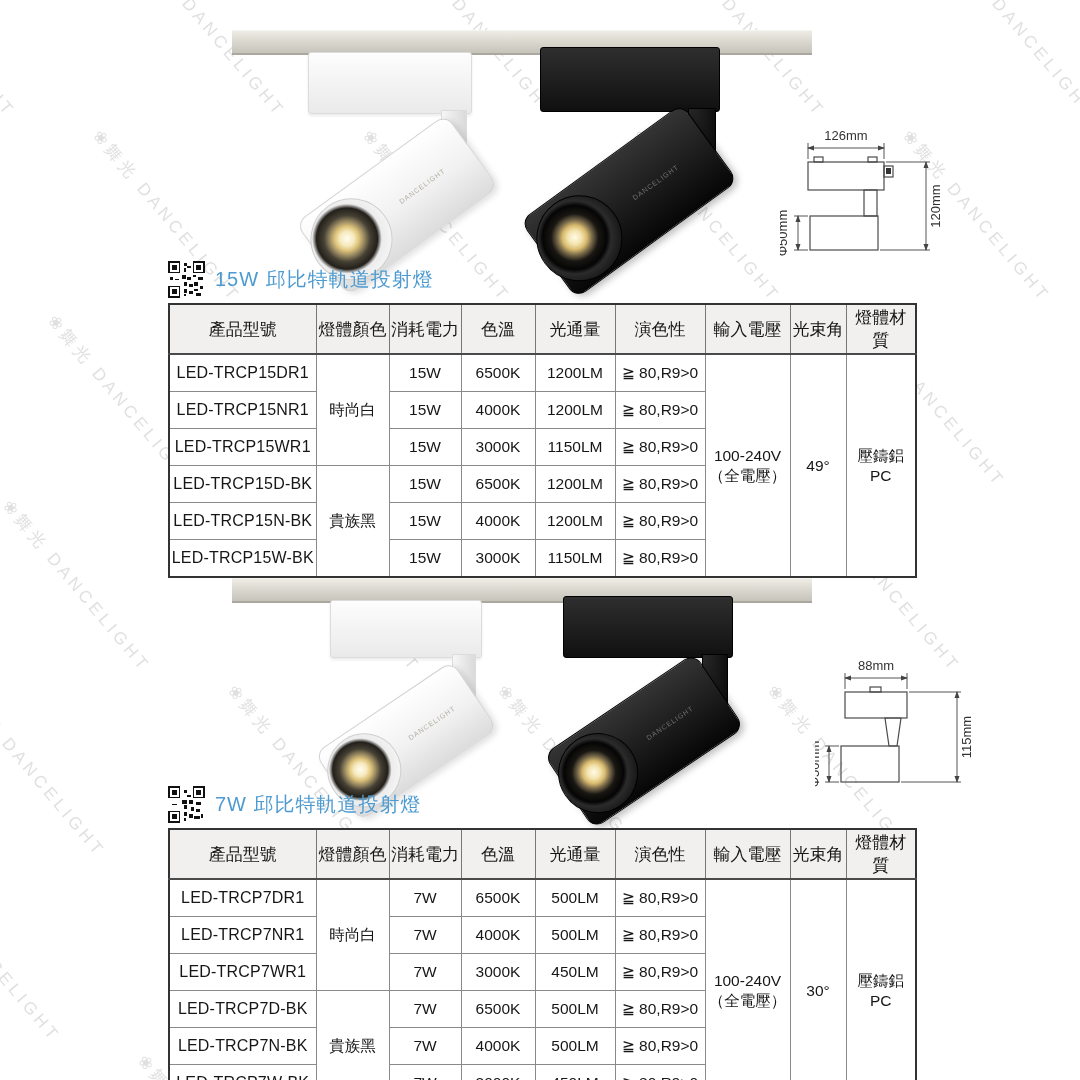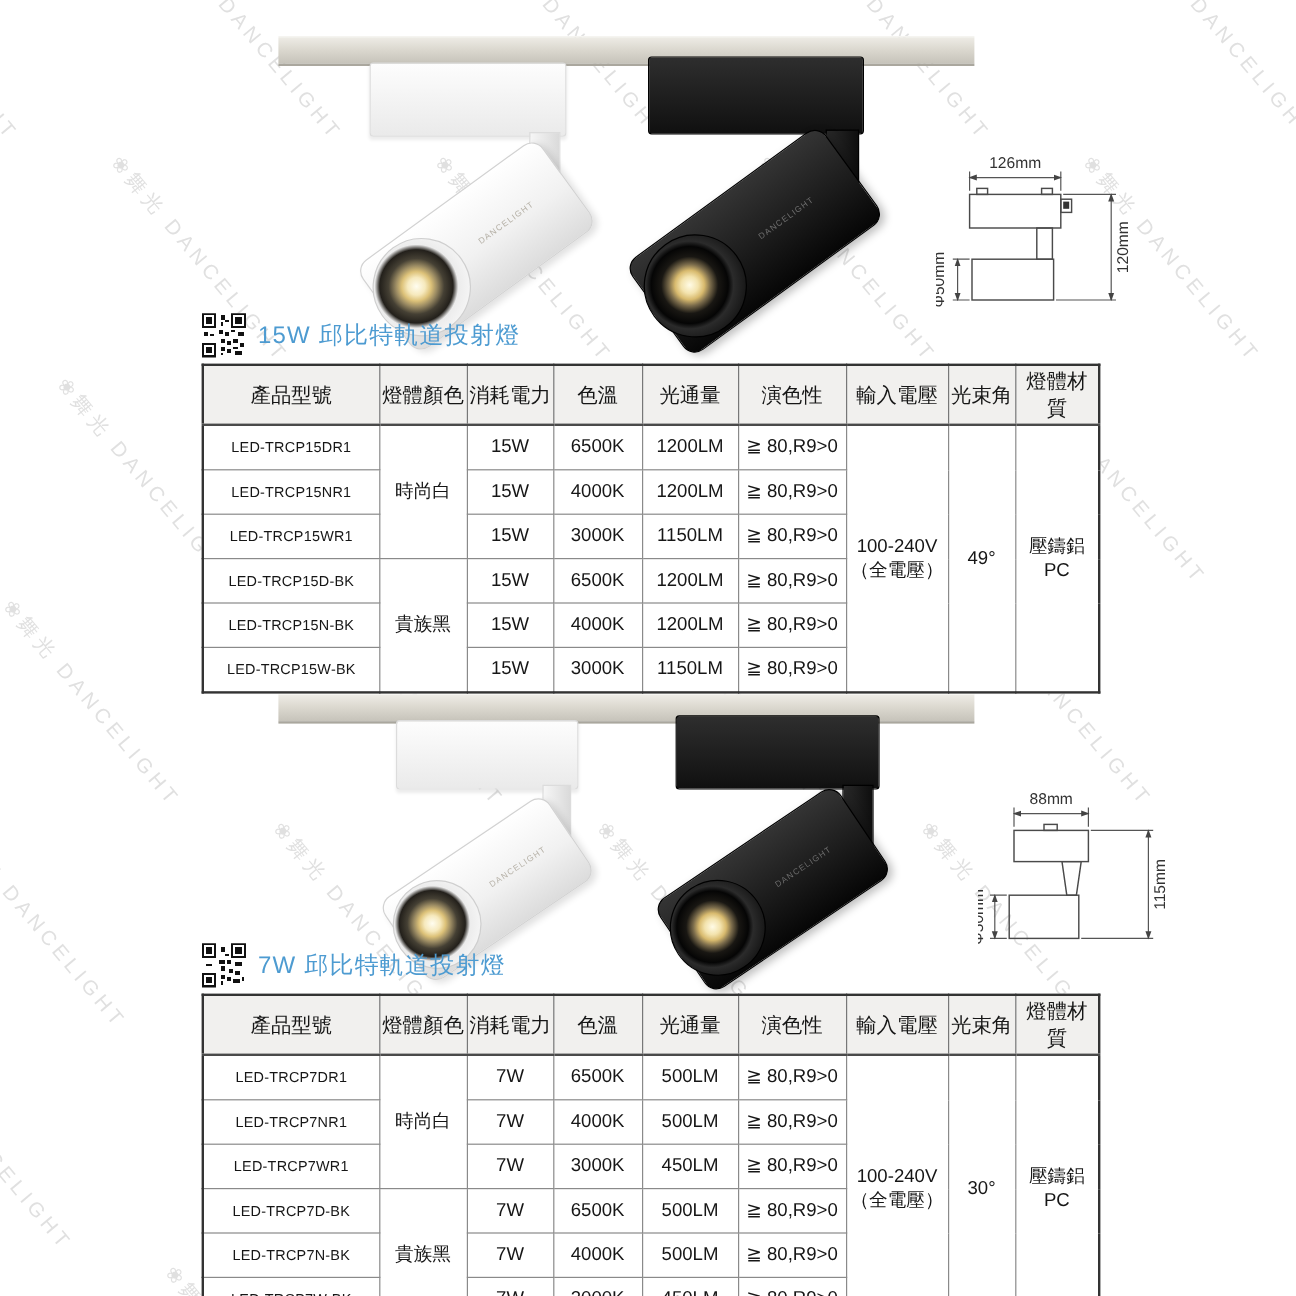--- a/index.html
+++ b/index.html
@@ -78,21 +78,21 @@
   .tb1{top:303px;} .tb2{top:828px;}
   .spec-table th{
     height:31px;background:#f1f0ee;font-weight:normal;font-size:17px;
     border:1px solid #777;border-bottom:2px solid #4a4a4a;color:#161616;
   }
   .spec-table td{
     height:34px;text-align:center;font-size:15.5px;color:#161616;
     border:1px solid #8a8a8a;white-space:pre-line;line-height:1.25;
     background:rgba(255,255,255,.55);
   }
-  .spec-table td.model{font-size:12px;letter-spacing:.2px;}
+  .spec-table td.model{font-size:16px;letter-spacing:.2px;}
 </style>
 </head>
 <body>
 
 <div class="page">
 
   <div class="wm-layer">
       <div class="wm" style="left: -120px; top: -60px;">❀舞光 DANCELIGHT</div>
       <div class="wm" style="left: 150px; top: -60px;">❀舞光 DANCELIGHT</div>
       <div class="wm" style="left: 420px; top: -60px;">❀舞光 DANCELIGHT</div>

